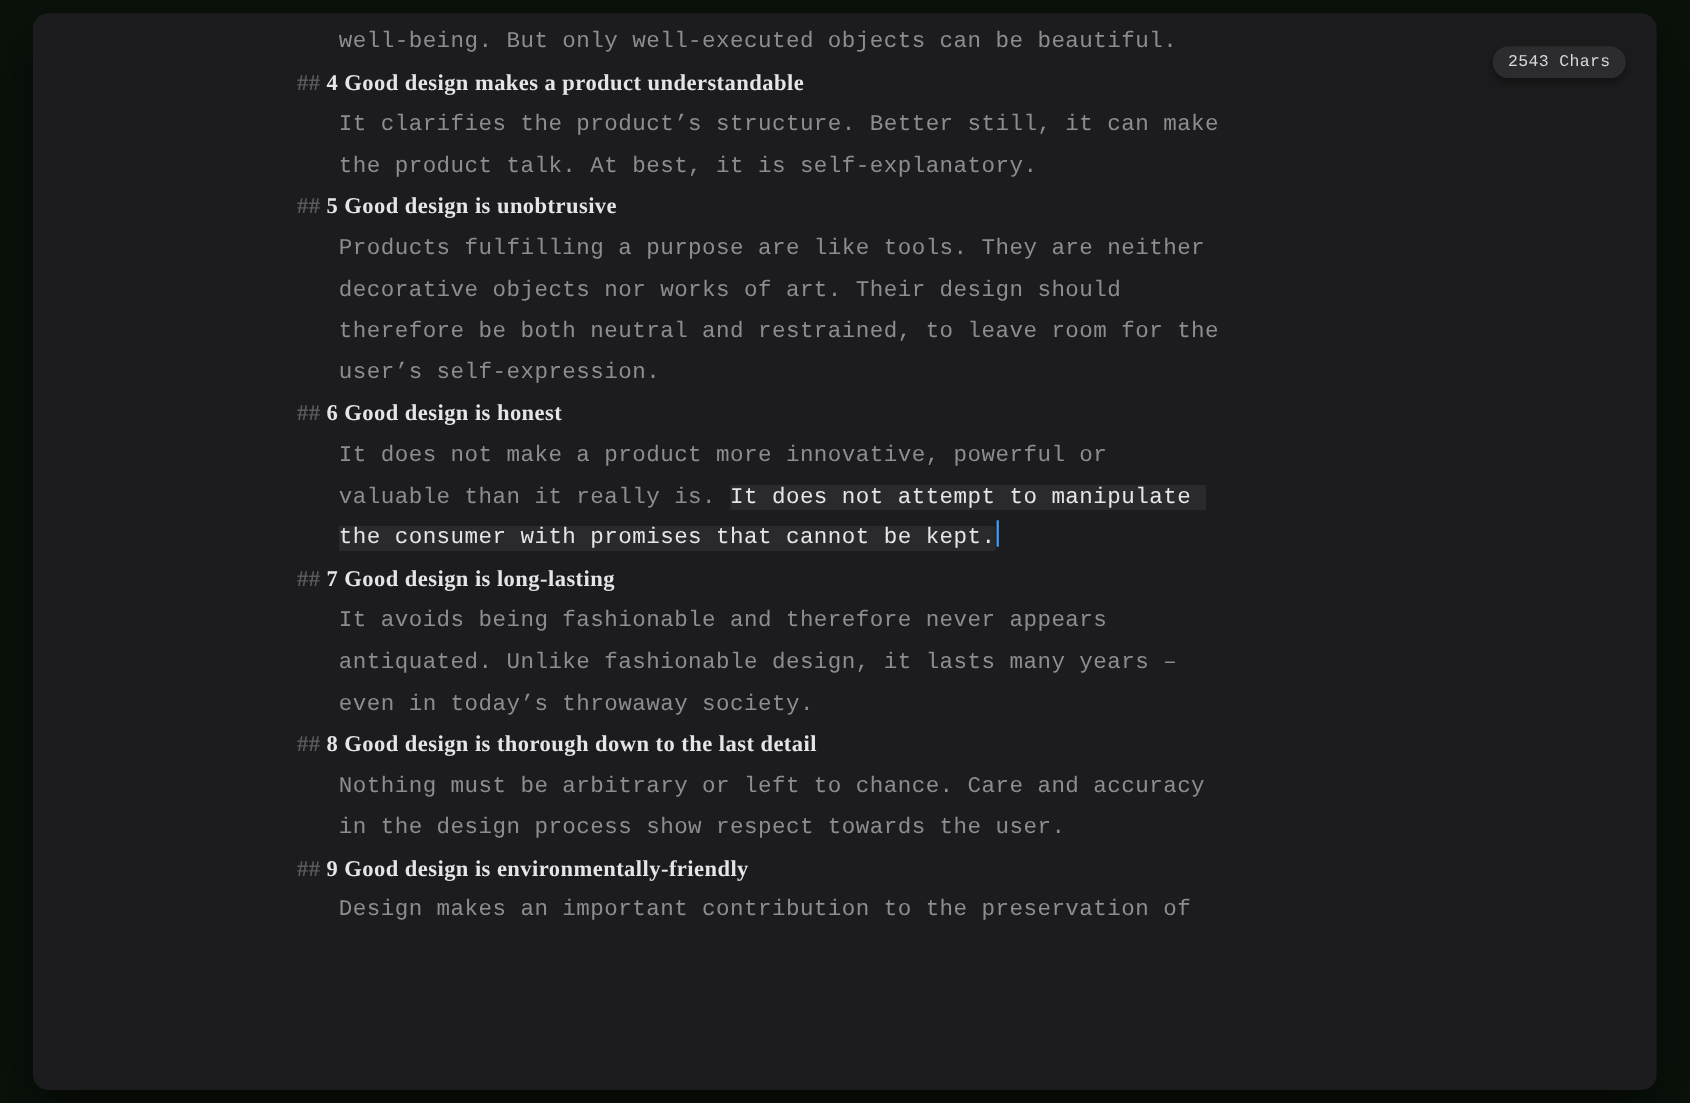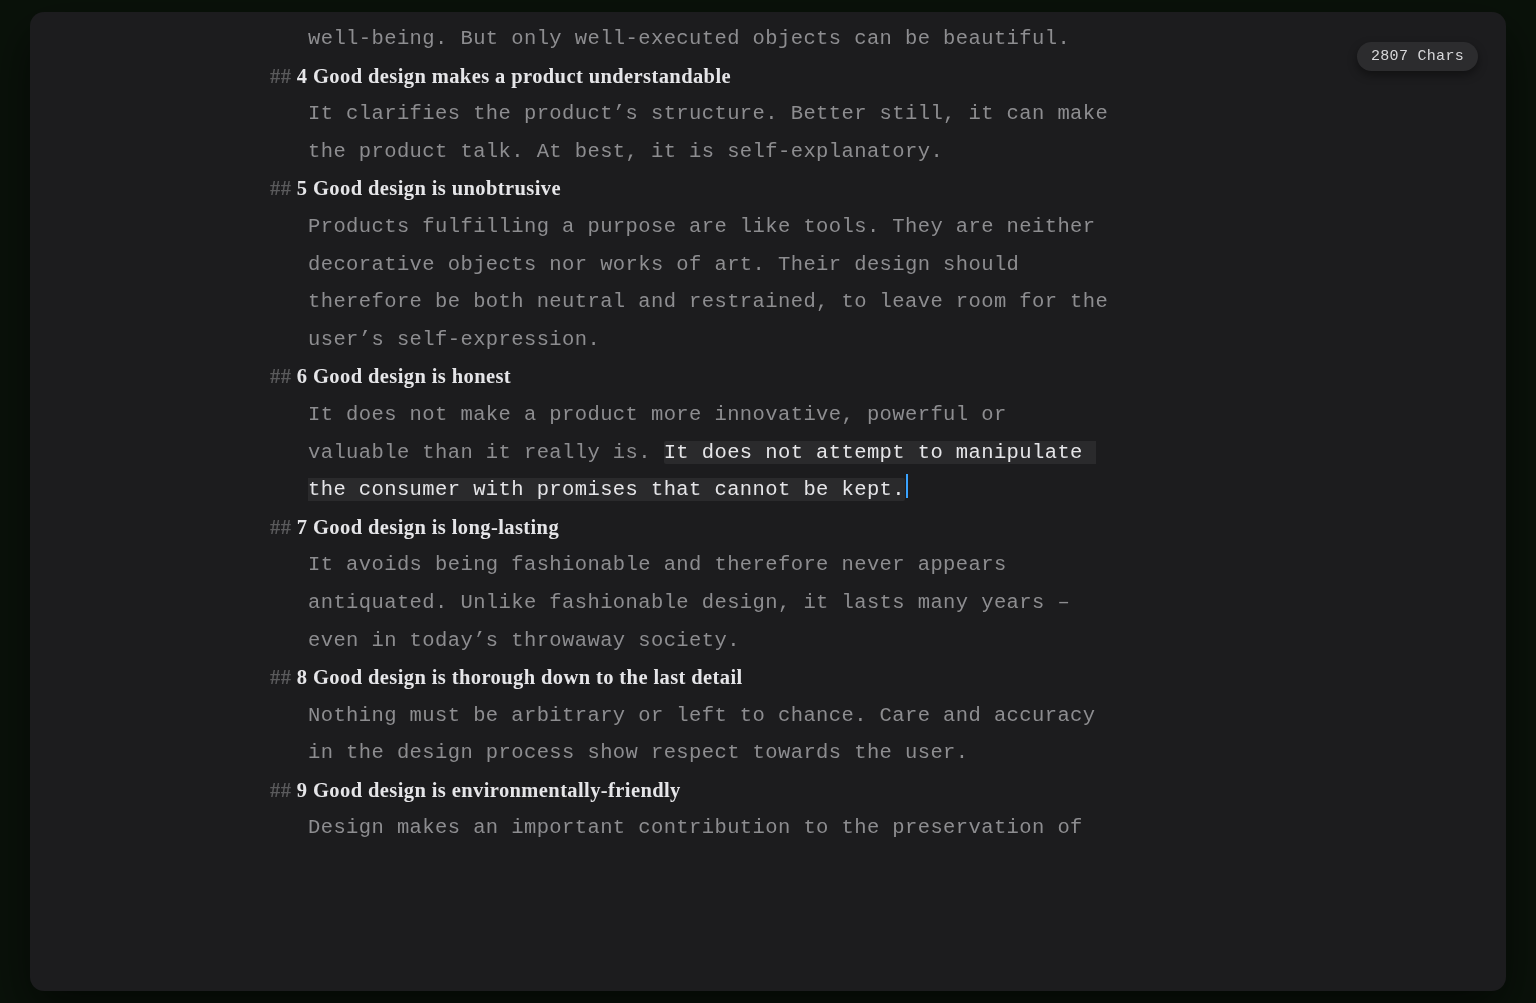--- a/index.html
+++ b/index.html
@@ -75,18 +75,18 @@
     box-shadow: 0 4px 10px rgba(0,0,0,0.4);
     letter-spacing: 0.3px;
   }
 </style>
 </head>
 <body>
 
 <div class="window">
 
   <div class="char-badge">
-    <span>2807 Chars</span>
+    <span>2543 Chars</span>
   </div>
 
   <div class="editor" id="editor"><div class="body-line"><span>well-being. But only well-executed objects can be beautiful.</span></div><div class="line"><span class="md">##</span> <span class="heading">4 Good design makes a product understandable</span></div><div class="body-line"><span>It clarifies the product’s structure. Better still, it can make the product talk. At best, it is self-explanatory.</span></div><div class="line"><span class="md">##</span> <span class="heading">5 Good design is unobtrusive</span></div><div class="body-line"><span>Products fulfilling a purpose are like tools. They are neither decorative objects nor works of art. Their design should therefore be both neutral and restrained, to leave room for the user’s self-expression.</span></div><div class="line"><span class="md">##</span> <span class="heading">6 Good design is honest</span></div><div class="body-line"><span>It does not make a product more innovative, powerful or valuable than it really is. </span><span class="active">It does not attempt to manipulate the consumer with promises that cannot be kept.</span><span class="cursor"></span></div><div class="line"><span class="md">##</span> <span class="heading">7 Good design is long-lasting</span></div><div class="body-line"><span>It avoids being fashionable and therefore never appears antiquated. Unlike fashionable design, it lasts many years – even in today’s throwaway society.</span></div><div class="line"><span class="md">##</span> <span class="heading">8 Good design is thorough down to the last detail</span></div><div class="body-line"><span>Nothing must be arbitrary or left to chance. Care and accuracy in the design process show respect towards the user.</span></div><div class="line"><span class="md">##</span> <span class="heading">9 Good design is environmentally-friendly</span></div><div class="body-line"><span>Design makes an important contribution to the preservation of</span></div></div>
 
 </div>
 
 </body></html>

